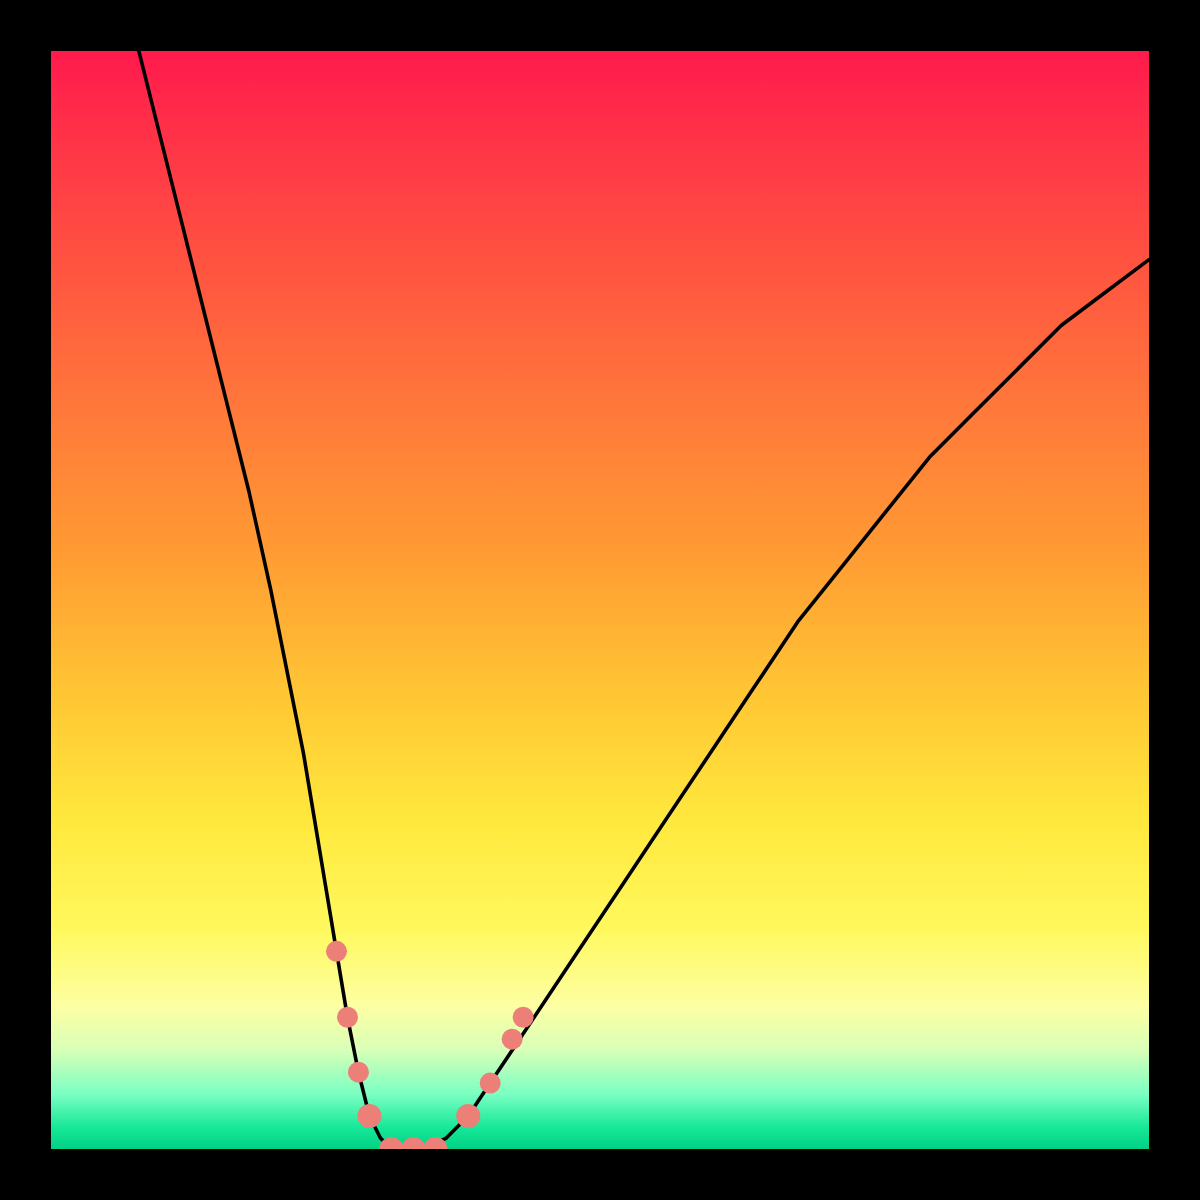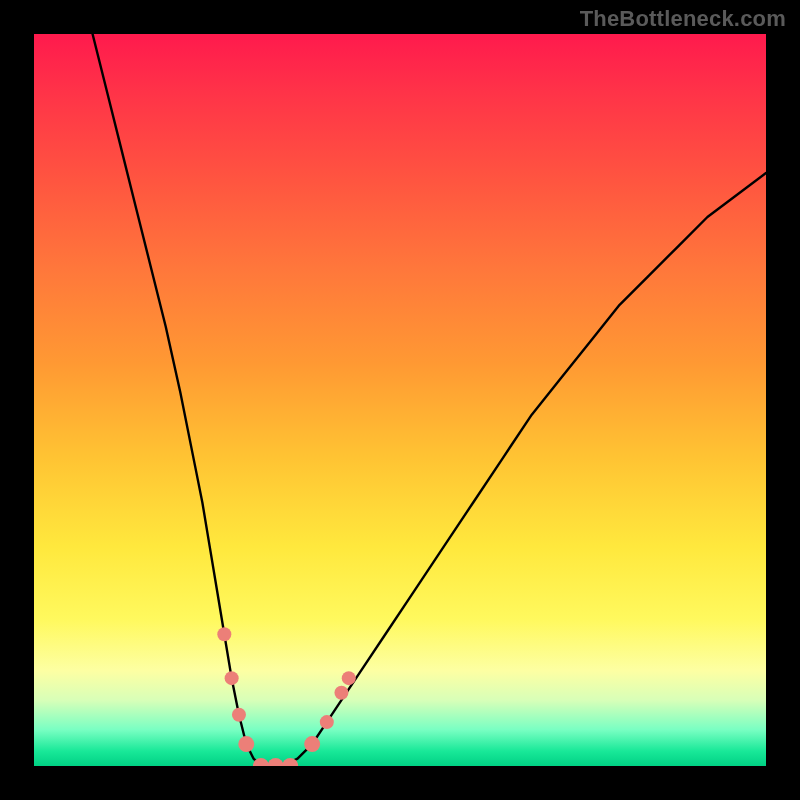--- a/index.html
+++ b/index.html
@@ -77,14 +77,13 @@
           <circle cx="226.92" cy="732.00" r="8" fill="#ec7f78" stroke="#c9605c" stroke-width="0"></circle>
           <circle cx="241.56" cy="732.00" r="8" fill="#ec7f78" stroke="#c9605c" stroke-width="0"></circle>
           <circle cx="256.20" cy="732.00" r="8" fill="#ec7f78" stroke="#c9605c" stroke-width="0"></circle>
           <circle cx="278.16" cy="710.04" r="8" fill="#ec7f78" stroke="#c9605c" stroke-width="0"></circle>
           <circle cx="292.80" cy="688.08" r="7" fill="#ec7f78" stroke="#c9605c" stroke-width="0"></circle>
           <circle cx="307.44" cy="658.80" r="7" fill="#ec7f78" stroke="#c9605c" stroke-width="0"></circle>
           <circle cx="314.76" cy="644.16" r="7" fill="#ec7f78" stroke="#c9605c" stroke-width="0"></circle>
         </g>
     </svg>
   </div>
-  <div class="watermark">TheBottleneck.com</div>
 </div>
 
 </body></html>

